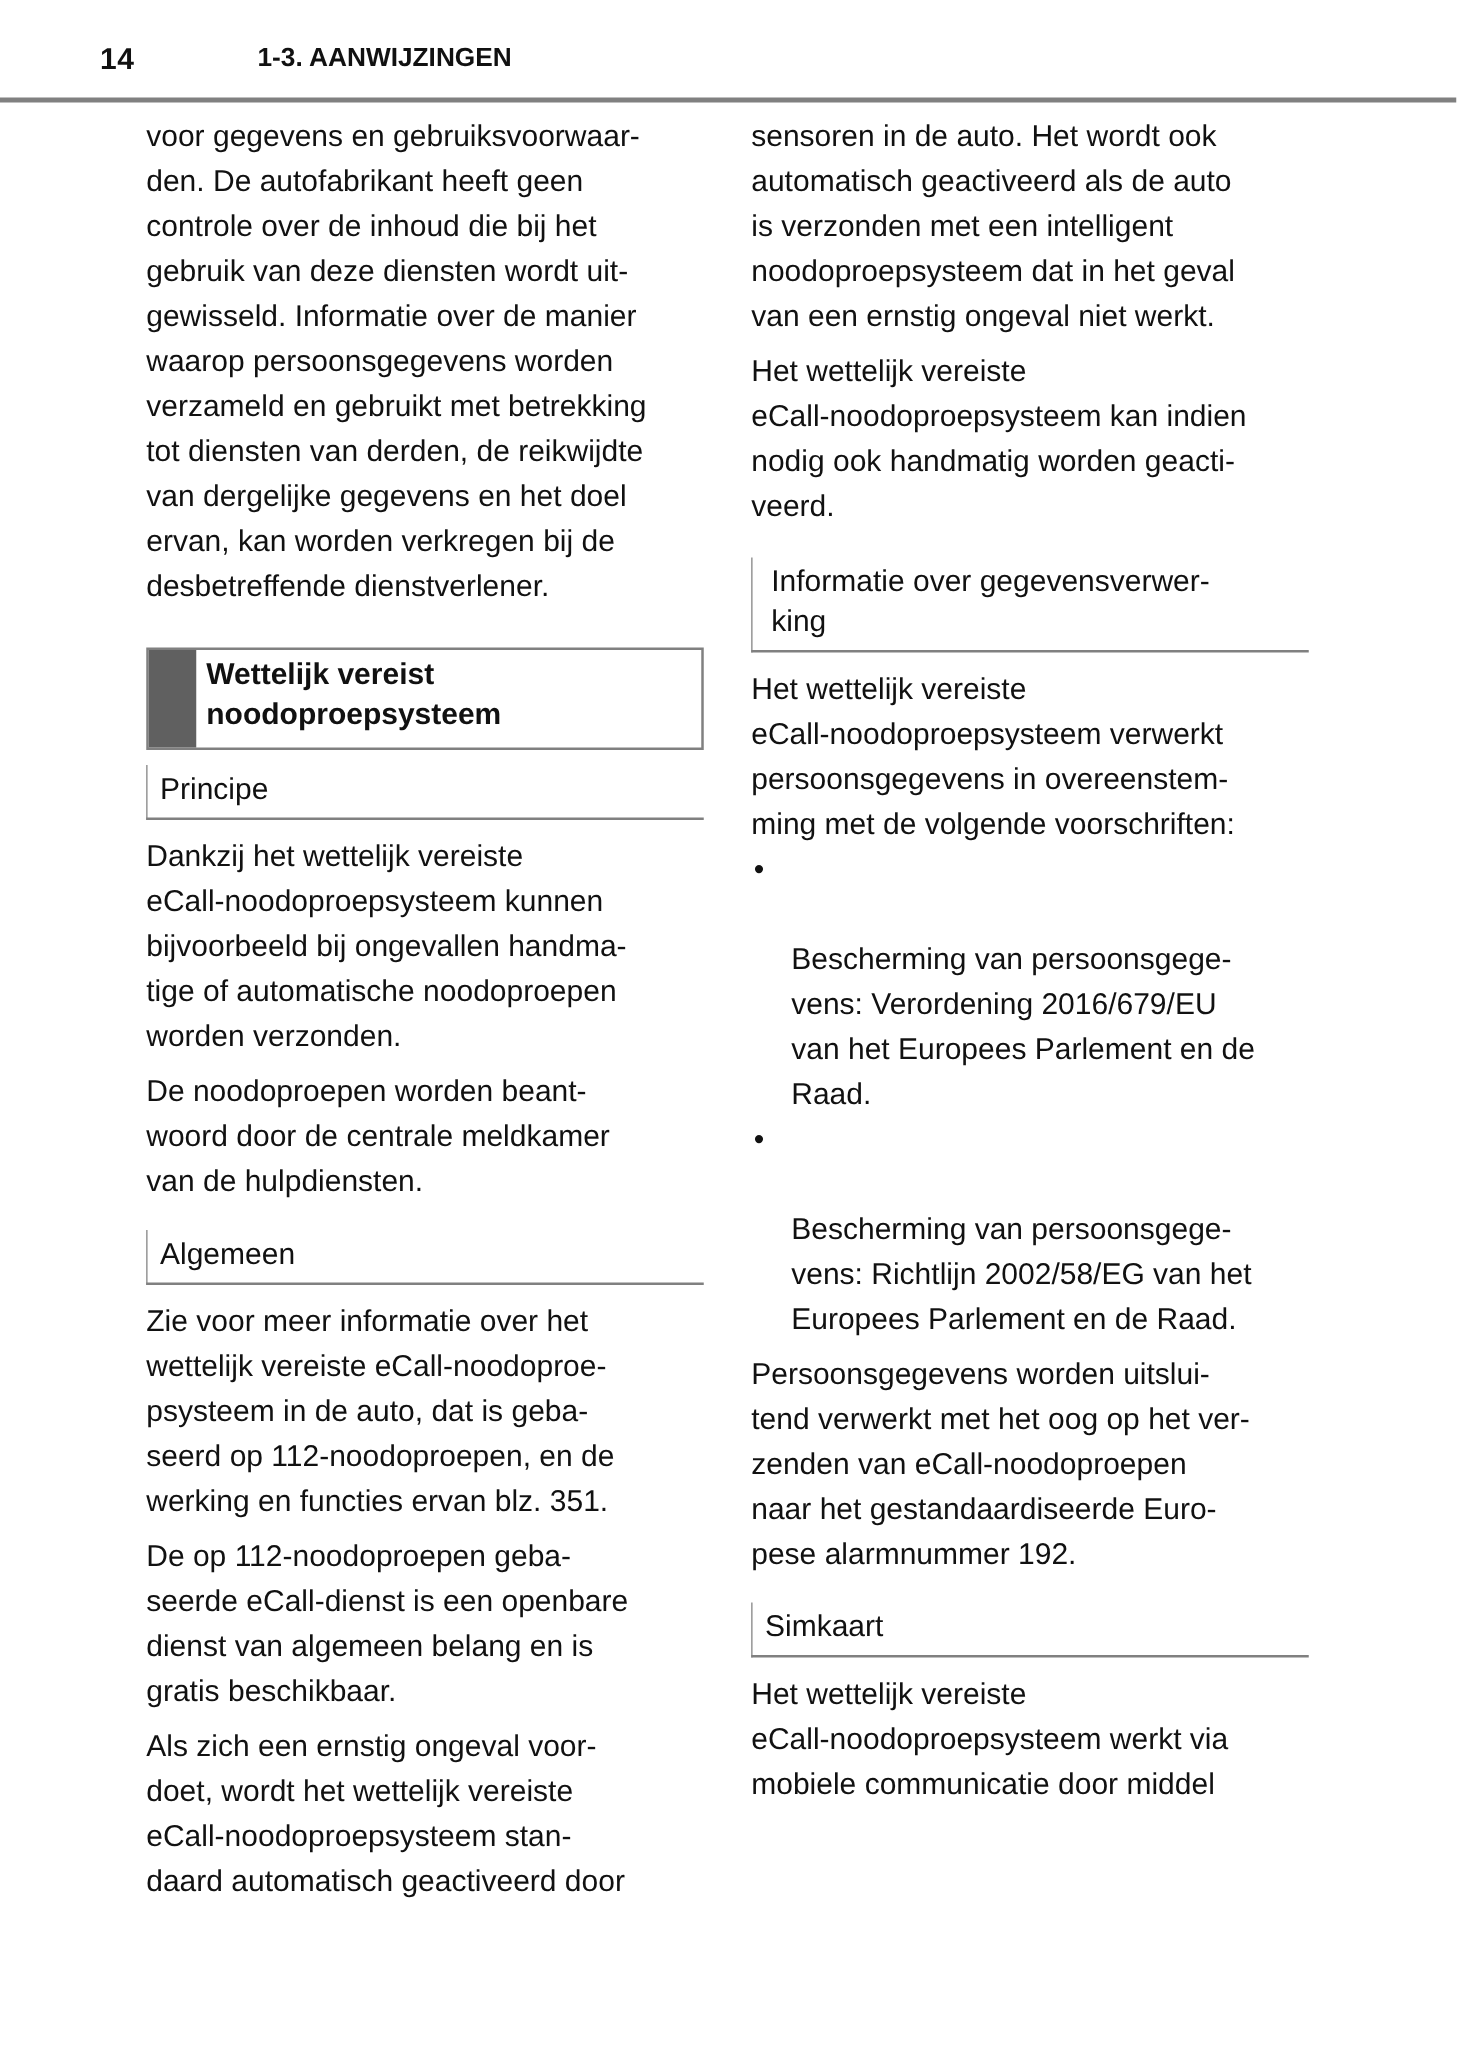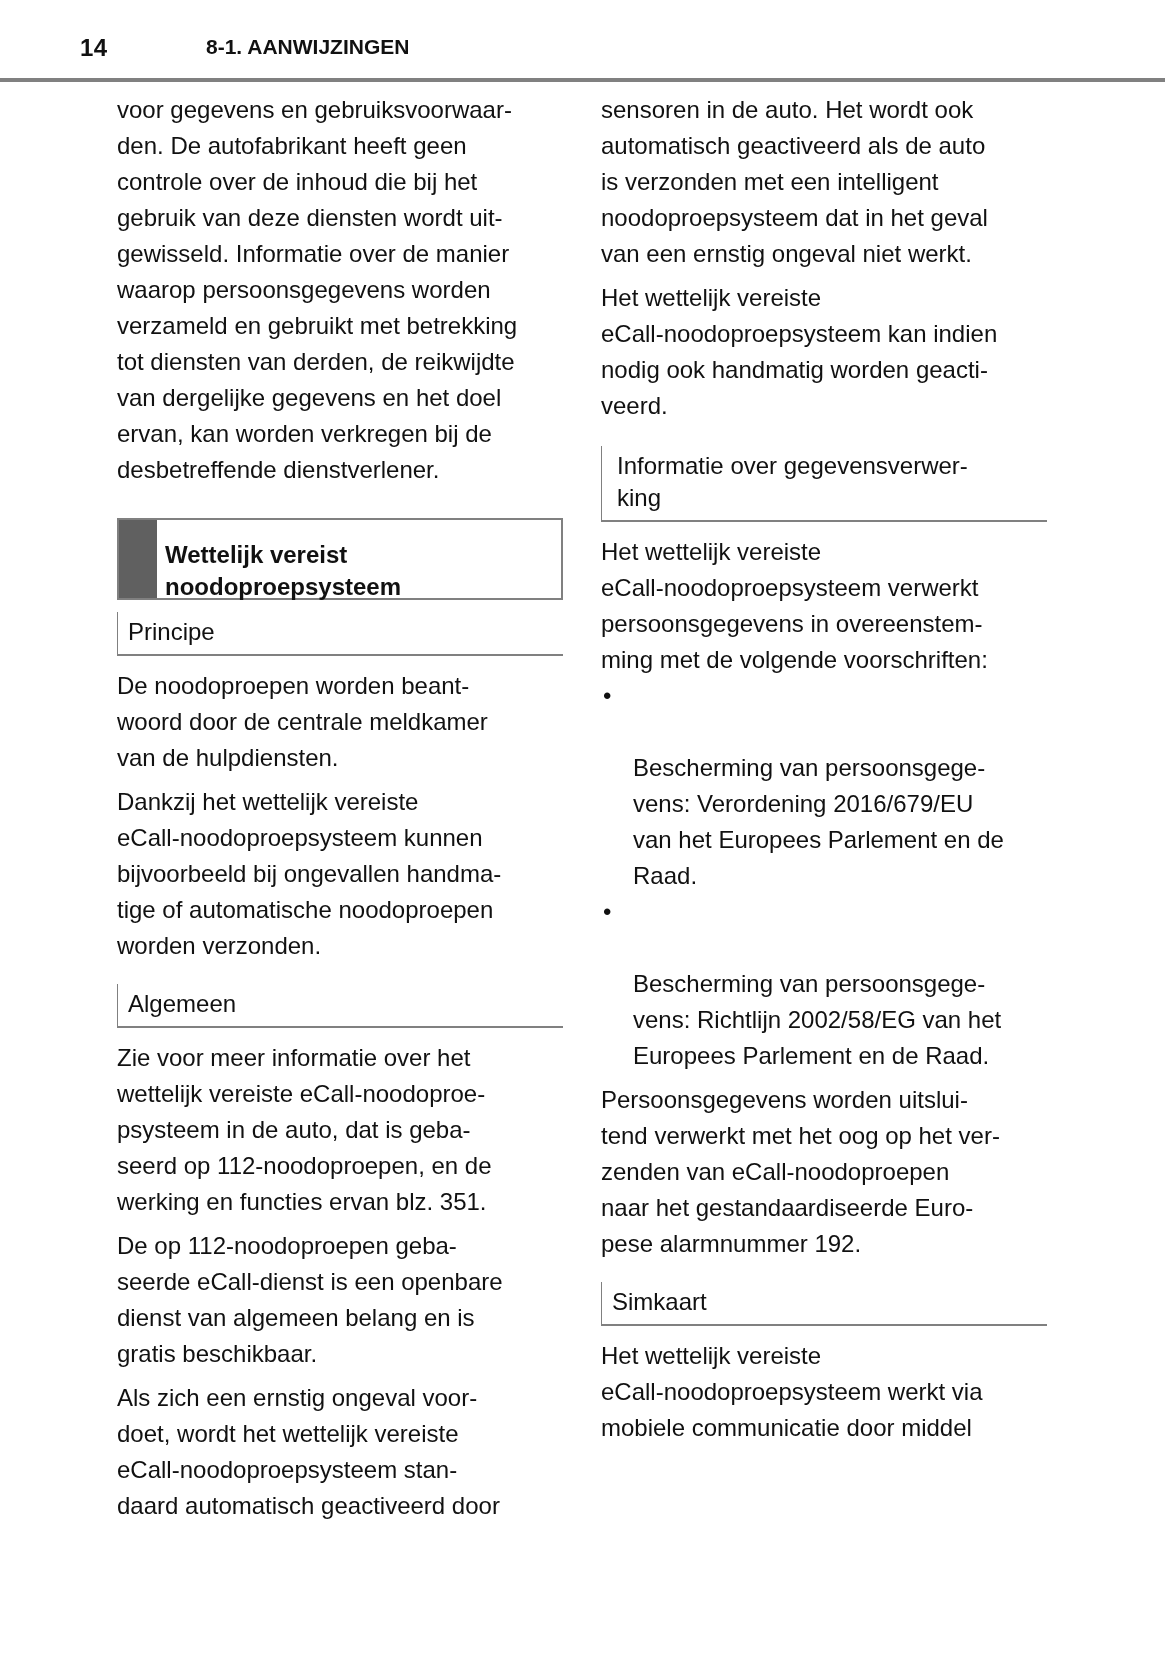--- a/index.html
+++ b/index.html
@@ -23,37 +23,37 @@
   .col-right { left: 601px; }
   .para {
     font-size: 24px; line-height: 36px; margin: 0 0 8px 0; white-space: pre-line;
   }
   .heading-box {
     position: relative; border: 2px solid #808080; height: 78px; margin: 30px 0 0 0;
     display: flex;
   }
   .heading-box .bar { width: 38px; background: #606060; flex: none; }
   .heading-box .txt {
-    font-size: 24px; font-weight: bold; line-height: 32px; padding: 19px 0 0 8px; white-space: pre-line;
+    font-size: 24px; font-weight: bold; line-height: 32px; padding: 4px 0 0 8px; white-space: pre-line;
   }
   .subhead {
     border-left: 1px solid #808080; border-bottom: 2px solid #808080;
     padding: 4px 0 6px 10px; font-size: 24px; line-height: 32px; white-space: pre-line;
     margin: 20px 0 12px 0;
   }
   .bullets { list-style: none; margin: 0 0 8px 0; padding: 0; }
   .bullets li { position: relative; padding-left: 32px; font-size: 24px; line-height: 36px; white-space: pre-line; }
   .bullets .dot { position: absolute; left: 2px; top: 0; }
 </style>
 </head>
 <body>
 
 <div>
   <div class="page-number">14</div>
-  <div class="section-title">8-1. AANWIJZINGEN</div>
+  <div class="section-title">1-3. AANWIJZINGEN</div>
   <div class="header-rule"></div>
 </div>
 
 <div class="col col-left">
   <p class="para">voor gegevens en gebruiksvoorwaar-
 den. De autofabrikant heeft geen
 controle over de inhoud die bij het
 gebruik van deze diensten wordt uit-
 gewisseld. Informatie over de manier
 waarop persoonsgegevens worden
@@ -63,28 +63,28 @@
 ervan, kan worden verkregen bij de
 desbetreffende dienstverlener.</p>
 
   <div class="heading-box">
     <div class="bar"></div>
     <div class="txt">Wettelijk vereist
 noodoproepsysteem</div>
   </div>
 
   <div class="subhead" style="margin-top:12px;">Principe</div>
-  <p class="para">De noodoproepen worden beant-
-woord door de centrale meldkamer
-van de hulpdiensten.</p>
   <p class="para">Dankzij het wettelijk vereiste
 eCall-noodoproepsysteem kunnen
 bijvoorbeeld bij ongevallen handma-
 tige of automatische noodoproepen
 worden verzonden.</p>
+  <p class="para">De noodoproepen worden beant-
+woord door de centrale meldkamer
+van de hulpdiensten.</p>
 
   <div class="subhead" style="margin-top:20px;">Algemeen</div>
   <p class="para">Zie voor meer informatie over het
 wettelijk vereiste eCall-noodoproe-
 psysteem in de auto, dat is geba-
 seerd op 112-noodoproepen, en de
 werking en functies ervan blz. 351.</p>
   <p class="para">De op 112-noodoproepen geba-
 seerde eCall-dienst is een openbare
 dienst van algemeen belang en is

